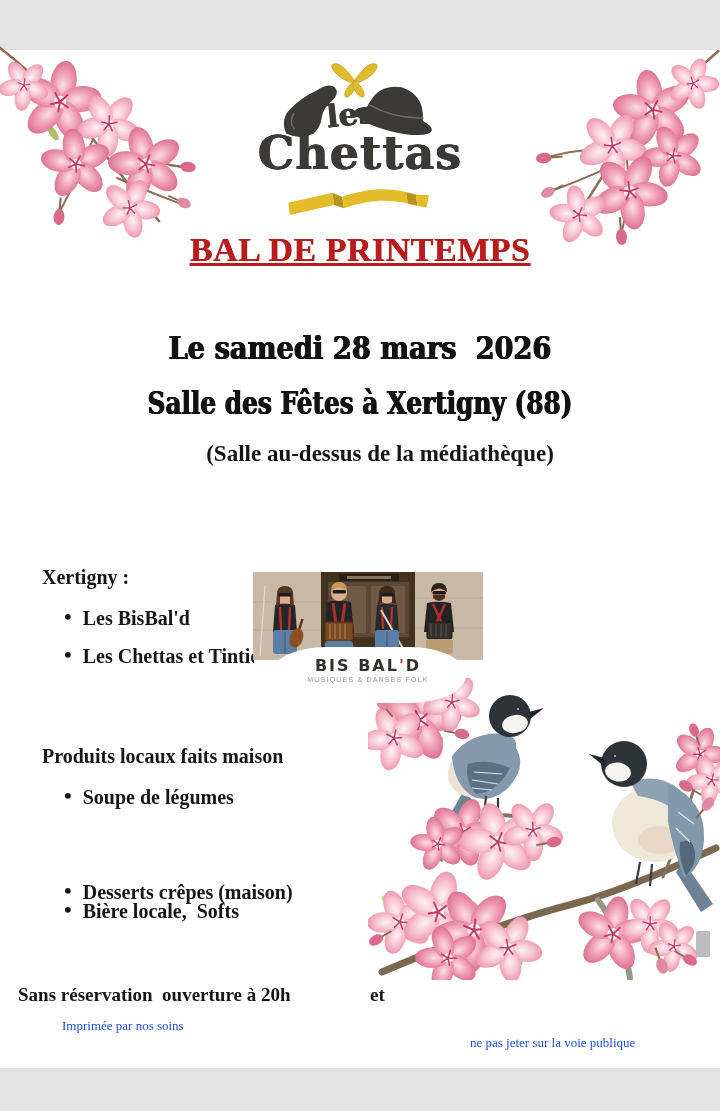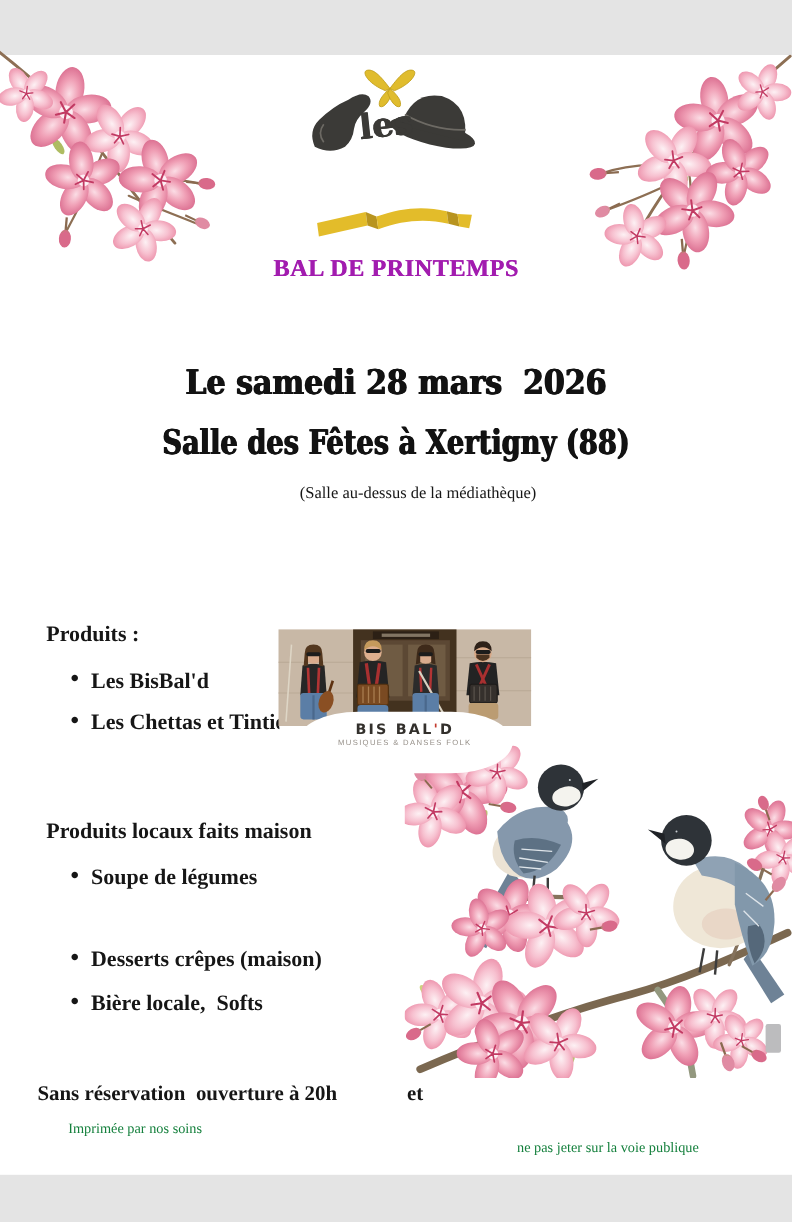--- a/index.html
+++ b/index.html
@@ -18,55 +18,55 @@
   
   #logo-mark{left:278px;top:60px;width:158px;height:102px;}
   .logo-word{left:0;right:0;text-align:center;font-family:"DejaVu Serif",serif;font-weight:700;color:#3b3a37;
              text-shadow:0.5px 0 currentColor,-0.5px 0 currentColor;}
   #logo-les{top:96px;left:-18px;right:0;font-size:31px;transform:rotate(-6deg);}
   #logo-chettas{top:126px;font-size:46px;letter-spacing:1px;}
   #logo-ribbon{left:283px;top:183px;width:148px;height:36px;}
 
   
   .center-line{left:0;right:0;text-align:center;}
-  #page-title{top:231px;font-size:22px;font-weight:700;letter-spacing:0.5px;color:#a21caf;
-              text-shadow:0.4px 0 currentColor;}
+  #page-title{top:231px;font-size:34px;font-weight:700;letter-spacing:0.5px;color:#b91c1c;
+              text-shadow:0.4px 0 currentColor;text-decoration:underline;}
   .display-line{font-family:"DejaVu Serif",serif;font-weight:700;color:#121212;
                 text-shadow:0.7px 0 currentColor,-0.7px 0 currentColor;}
   #event-date{top:330px;font-size:31px;transform:scaleX(0.88);}
   #event-venue{top:385px;font-size:31px;transform:scaleX(0.80);}
-  #event-note{top:441px;font-size:15px;font-weight:400;color:#161616;margin-left:40px;}
+  #event-note{top:441px;font-size:23px;font-weight:700;color:#161616;margin-left:40px;}
   #event-price{top:486px;font-size:22px;font-weight:700;color:#161616;}
 
   
   .lhead{left:42px;font-size:20px;font-weight:700;color:#161616;white-space:pre;}
   .bullet-row{left:64px;font-size:20px;font-weight:700;color:#161616;white-space:nowrap;text-align:center;}
   .bullet-row::before{content:"•";font-size:22px;margin-right:11px;vertical-align:1px;}
   #prog-item-1{right:auto;width:190px;overflow:hidden;}
 
   
   #band-photo{left:253px;top:572px;width:230px;height:88px;}
   #band-photo svg{display:block;width:100%;height:100%;}
   #band-badge{left:270px;top:647px;width:196px;height:56px;background:#ffffff;border-radius:60px/30px;
               text-align:center;z-index:3;}
-  #band-name{margin-top:9px;font-family:"DejaVu Sans",sans-serif;font-weight:700;font-size:13px;
+  #band-name{margin-top:9px;font-family:"DejaVu Sans",sans-serif;font-weight:700;font-size:16px;
              letter-spacing:2px;color:#33302c;}
   #band-name .apos{color:#c33b2e;}
   #band-tagline{margin-top:1px;font-family:"Liberation Sans",sans-serif;font-size:7px;letter-spacing:1.2px;color:#969089;}
 
   
   #birds{left:368px;top:672px;width:352px;height:308px;}
   #edge-artifact{left:696px;top:931px;width:14px;height:26px;background:#bcbcbe;border-radius:2px;}
 
   
   .footer-main{top:984px;font-size:19px;font-weight:700;color:#161616;white-space:pre;}
-  #footer-left{left:34px;}
+  #footer-left{left:18px;}
   #footer-et{left:370px;}
   #footer-right{left:452px;}
-  .small-note{top:1018px;font-size:13px;color:#15803d;}
+  .small-note{top:1018px;font-size:13px;color:#1d4ed8;}
   #note-left{left:62px;}
   #note-right{left:470px;margin-top:17px;}
 </style>
 </head>
 <body>
 
 <svg width="0" height="0" style="position:absolute" aria-hidden="true">
   <defs>
     <radialGradient id="pgL" cx="50%" cy="58%" r="62%">
       <stop offset="0%" stop-color="#fdf1f4"></stop>
@@ -153,34 +153,35 @@
       <path d="M8,72 Q2,58 12,48 Q24,36 38,30 Q50,22 56,27 Q61,33 52,41 Q44,48 43,56 Q42,66 35,72 Q22,79 8,72 Z" fill="#3b3a37"></path>
       <path d="M16,68 Q10,60 16,52" stroke="#6d6a64" stroke-width="1.5" fill="none"></path>
     </g>
     <g transform="rotate(14 115 52)" fill="#3b3a37">
       <ellipse cx="115" cy="60" rx="39" ry="10.5"></ellipse>
       <path d="M86,60 Q88,28 115,26 Q142,28 144,60 Z"></path>
       <path d="M87,50 Q115,58 143,50" stroke="#6d6a64" stroke-width="1.6" fill="none"></path>
     </g>
   </svg>
   <div id="logo-les" class="abs logo-word">les</div>
+  <div id="logo-chettas" class="abs logo-word">Chettas</div>
   <svg id="logo-ribbon" class="abs" viewBox="0 0 180 44">
     <polygon points="6,24 60,12 62,27 8,39" fill="#e3bc2a"></polygon>
     <polygon points="60,12 72,17 74,31 62,27" fill="#b8941f"></polygon>
     <path d="M72,17 C100,7 124,5 150,11 L152,25 C126,19 102,21 74,31 Z" fill="#e3bc2a"></path>
     <polygon points="150,11 162,14 164,28 152,25" fill="#b8941f"></polygon>
     <polygon points="162,14 178,15 175,30 164,28" fill="#e3bc2a"></polygon>
   </svg>
 
   <div id="page-title" class="abs center-line">BAL DE PRINTEMPS</div>
   <div id="event-date" class="abs center-line display-line" style="white-space:pre;">Le samedi 28 mars  2026</div>
   <div id="event-venue" class="abs center-line display-line">Salle des Fêtes à Xertigny (88)</div>
   <div id="event-note" class="abs center-line">(Salle au-dessus de la médiathèque)</div>
 
-  <div class="abs lhead" style="top:566px;">Produits :</div>
+  <div class="abs lhead" style="top:566px;">Xertigny :</div>
   <div class="abs bullet-row" style="top:604px;">Les BisBal'd</div>
   <div id="prog-item-1" class="abs bullet-row" style="top:642px;">Les Chettas et Tintio</div>
 
   <div id="band-photo" class="abs">
     <svg viewBox="0 0 230 88" preserveAspectRatio="none">
       <rect width="230" height="88" fill="#c8b8a6"></rect>
       <g stroke="#b9a995" stroke-width="1">
         <line x1="0" y1="30" x2="70" y2="30"></line>
           <line x1="0" y1="58" x2="70" y2="58"></line>
         <line x1="160" y1="26" x2="230" y2="26"></line>
@@ -257,21 +258,21 @@
       </g>
     </svg>
   </div>
   <div id="band-badge" class="abs">
     <div id="band-name"><span>BIS BAL</span><span class="apos">'</span><span>D</span></div>
     <div id="band-tagline">MUSIQUES &amp; DANSES FOLK</div>
   </div>
 
   <div class="abs bullet-row" style="top:783px;">Soupe de légumes</div>
   <div class="abs lhead" style="top:745px;">Produits locaux faits maison</div>
-  <div class="abs bullet-row" style="top:857px;">Desserts crêpes (maison)</div>
+  <div class="abs bullet-row" style="top:878px;">Desserts crêpes (maison)</div>
   <div class="abs bullet-row" style="top:897px;white-space:pre;">Bière locale,  Softs</div>
 
   <svg id="birds" class="abs" viewBox="0 0 352 308">
 
     <g fill="none" stroke-linecap="round">
       <path d="M14,300 C80,272 150,246 205,232 C250,220 300,198 348,176" stroke="#7b6850" stroke-width="7"></path>
       <path d="M230,228 C248,252 258,278 262,306" stroke="#93987f" stroke-width="6"></path>
       <path d="M295,205 C310,170 320,135 332,98" stroke="#85725c" stroke-width="3"></path>
       <path d="M78,152 C108,143 142,140 170,148" stroke="#85725c" stroke-width="4"></path>
       <path d="M60,238 C40,246 24,250 8,250" stroke="#85725c" stroke-width="3"></path>

